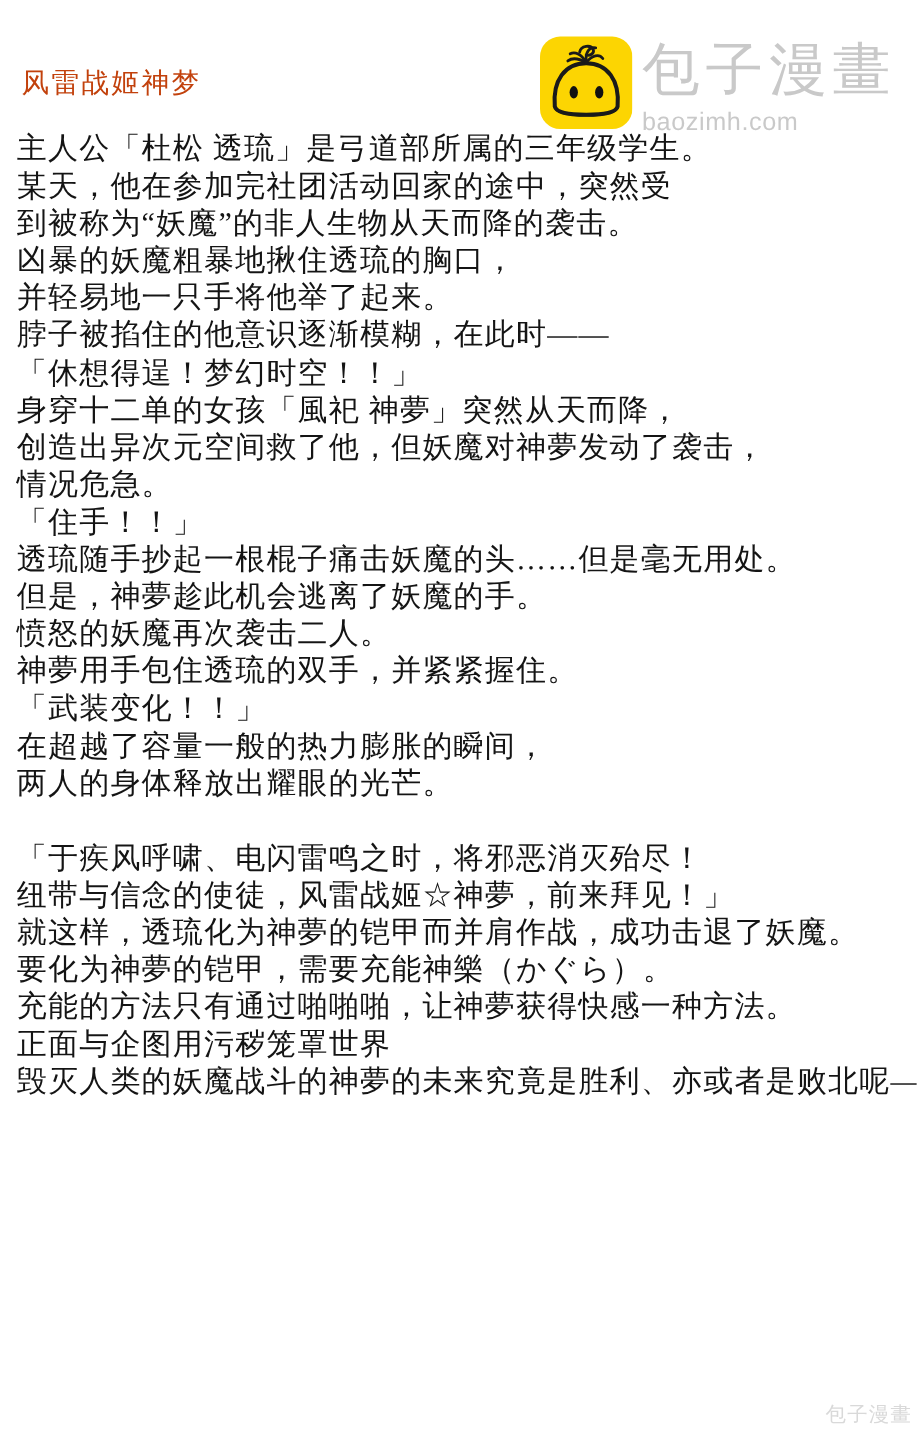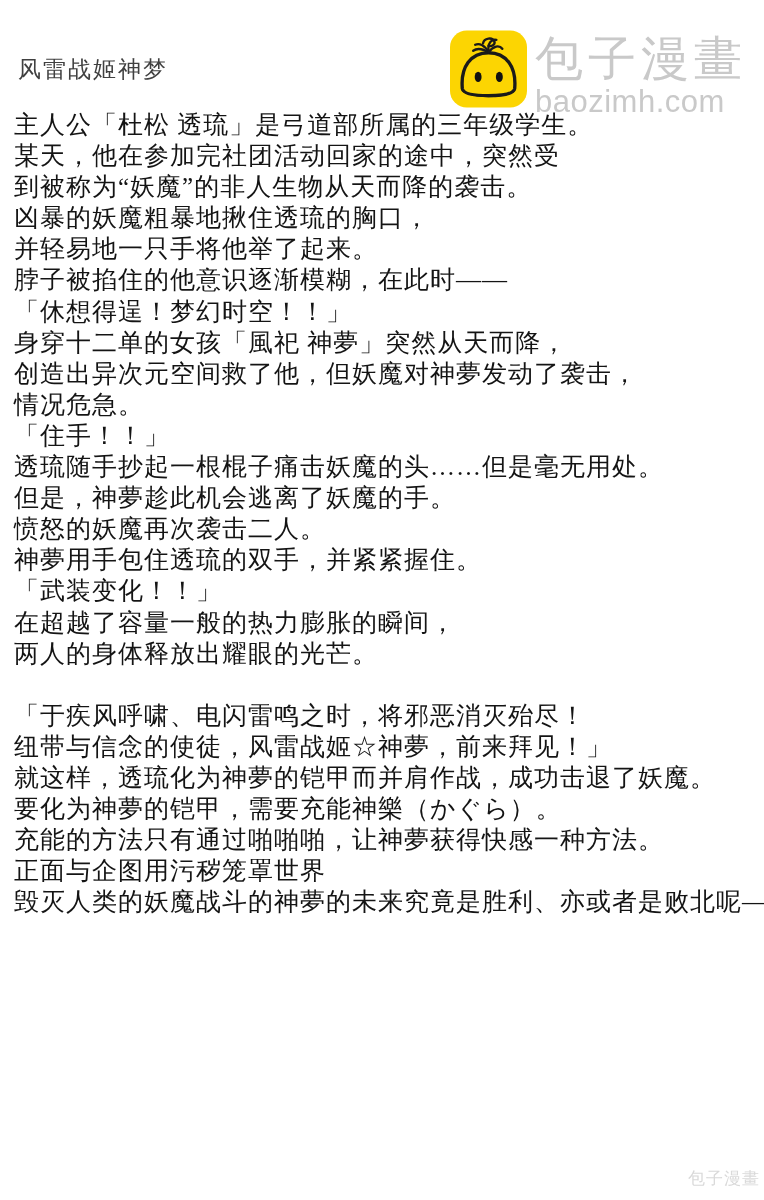--- a/index.html
+++ b/index.html
@@ -4,34 +4,34 @@
 <style>
   * { margin:0; padding:0; box-sizing:border-box; }
   html, body { background:#ffffff; }
   .page {
     position:relative; width:764px; height:1200px;
     background:#ffffff; overflow:hidden;
     font-family:"Liberation Serif","DejaVu Serif",serif;
   }
   .title {
     position:absolute; left:18px; top:54px;
-    font-size:23px; letter-spacing:2px; color:#404040; white-space:nowrap;
+    font-size:23px; letter-spacing:2px; color:#c2410c; white-space:nowrap;
   }
   .logo {
     position:absolute; left:450px; top:30px;
     display:flex; align-items:flex-start;
   }
   .logo-icon { width:77px; height:78px; display:block; flex:0 0 auto; }
   .logo-text {
     margin-left:8px; margin-top:2px;
     font-family:"Liberation Sans","DejaVu Sans",sans-serif;
     color:#c9c9c9;
   }
   .brand-name { font-size:48px; line-height:54px; letter-spacing:5px; white-space:nowrap; }
-  .brand-url  { font-size:31px; line-height:32px; letter-spacing:0.5px; white-space:nowrap; }
+  .brand-url  { font-size:21px; line-height:32px; letter-spacing:0.5px; white-space:nowrap; }
   .synopsis {
     position:absolute; left:14px; top:109px; width:760px;
     color:#141414;
   }
   .text-line {
     font-size:25px; line-height:31.1px; letter-spacing:1px; white-space:nowrap;
   }
   .watermark {
     position:absolute; right:4px; bottom:10px;
     font-size:17px; letter-spacing:1px; color:#d9d9d9;

